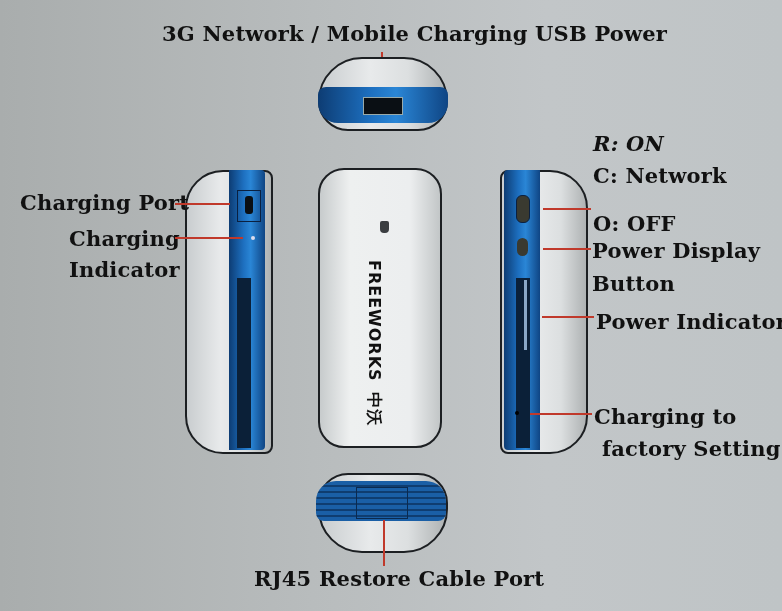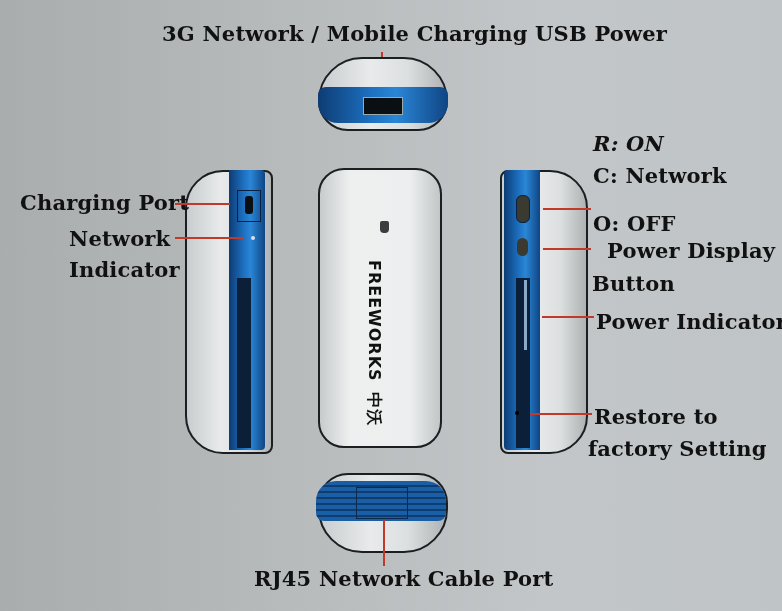--- a/index.html
+++ b/index.html
@@ -29,21 +29,21 @@
   <div class="shell" style="left:0;top:2px;width:84px;height:280px;border-radius:38px 8px 8px 38px;"></div>
   <div class="blue" style="left:44px;top:2px;width:36px;height:280px;border-radius:0 4px 4px 0;"></div>
   <div class="dark" style="left:52px;top:110px;width:14px;height:170px;"></div>
   <div style="position:absolute;left:52px;top:22px;width:22px;height:30px;border:1px solid #0a2040;">
       <div style="margin:5px auto;width:8px;height:18px;background:#0a0f14;border-radius:3px;"></div>
     </div>
   <div style="position:absolute;left:66px;top:68px;width:4px;height:4px;border-radius:50%;background:#dde;"></div>
 </div>
 <div class="lbl" style="left:20px;top:187px;">Charging Port</div>
 <div class="line" style="left:175px;top:203px;width:55px;"></div>
-<div class="lbl" style="left:69px;top:223px;">Network</div>
+<div class="lbl" style="left:69px;top:223px;">Charging</div>
 <div class="lbl" style="left:69px;top:254px;">Indicator</div>
 <div class="line" style="left:175px;top:237px;width:68px;"></div>
 
 <div style="position:absolute;left:318px;top:168px;width:124px;height:280px;">
   <div class="shell" style="left:0;top:0;width:120px;height:276px;border-radius:26px;background:linear-gradient(90deg,#c7cbcc,#eef0f0 25%,#eceeef 75%,#c2c6c7);"></div>
   <div style="position:absolute;left:62px;top:53px;width:9px;height:12px;background:#3a3d40;border-radius:2px 2px 4px 4px;"></div>
   <div style="position:absolute;left:66px;top:92px;transform-origin:0 0;transform:rotate(90deg);font-family:'DejaVu Sans',sans-serif;font-weight:bold;font-size:16px;letter-spacing:1px;color:#111;white-space:nowrap;">
     <span>FREEWORKS</span>
     <span style="margin-left:4px;">中沃</span>
   </div>
@@ -55,28 +55,28 @@
   <div class="dark" style="left:18px;top:110px;width:14px;height:170px;"></div>
   <div style="position:absolute;left:18px;top:27px;width:12px;height:26px;background:#3a3a30;border-radius:6px;border:1px solid #0a2040;"></div>
   <div style="position:absolute;left:19px;top:70px;width:11px;height:18px;background:#3a3a30;border-radius:6px;"></div>
   <div style="position:absolute;left:26px;top:112px;width:3px;height:70px;background:#8aa8c8;"></div>
   <div style="position:absolute;left:17px;top:243px;width:4px;height:4px;border-radius:50%;background:#000;"></div>
 </div>
 <div class="lbl" style="left:593px;top:128px;font-style:italic;">R: ON</div>
 <div class="lbl" style="left:593px;top:160px;">C: Network</div>
 <div class="lbl" style="left:593px;top:192px;margin-top:16px;">O: OFF</div>
 <div class="line" style="left:543px;top:208px;width:48px;"></div>
-<div class="lbl" style="left:592px;top:235px;margin-left:15px;">Power Display</div>
+<div class="lbl" style="left:592px;top:235px;">Power Display</div>
 <div class="lbl" style="left:592px;top:268px;">Button</div>
 <div class="line" style="left:543px;top:248px;width:48px;"></div>
 <div class="lbl" style="left:596px;top:306px;">Power Indicator</div>
 <div class="line" style="left:542px;top:316px;width:52px;"></div>
-<div class="lbl" style="left:594px;top:401px;">Restore to</div>
-<div class="lbl" style="left:588px;top:433px;">factory Setting</div>
+<div class="lbl" style="left:594px;top:401px;">Charging to</div>
+<div class="lbl" style="left:602px;top:433px;">factory Setting</div>
 <div class="line" style="left:530px;top:413px;width:62px;"></div>
 
 <div style="position:absolute;left:316px;top:473px;width:134px;height:82px;">
   <div class="shell" style="left:2px;top:0;width:126px;height:76px;border-radius:30px 30px 44px 44px;"></div>
   <div class="blue" style="left:0;top:8px;width:130px;height:40px;border-radius:20px 20px 8px 8px;background:repeating-linear-gradient(180deg,#1a5fa6 0 4px,#0f3d70 4px 6px);"></div>
   <div style="position:absolute;left:40px;top:14px;width:50px;height:30px;border:1px solid #0a2a50;"></div>
 </div>
 <div class="vline" style="left:383px;top:520px;height:46px;"></div>
-<div class="lbl" style="left:254px;top:563px;">RJ45 Network Cable Port</div>
+<div class="lbl" style="left:254px;top:563px;">RJ45 Restore Cable Port</div>
 
 </body></html>

